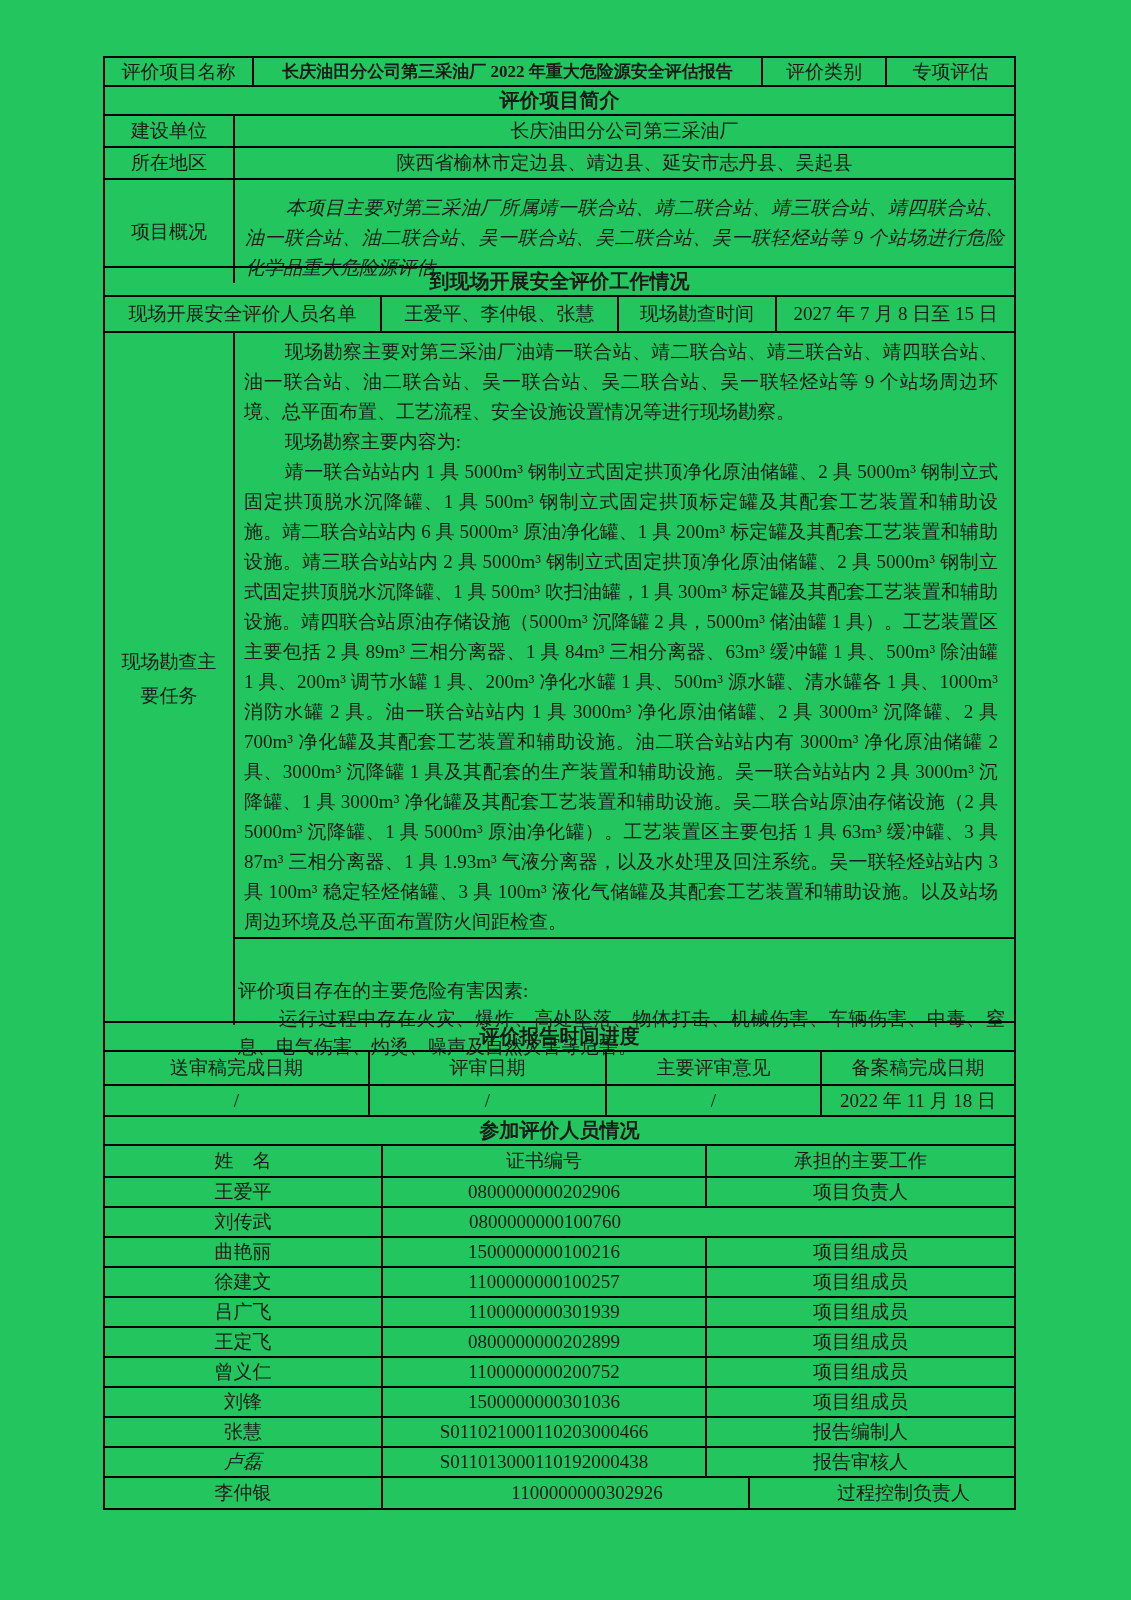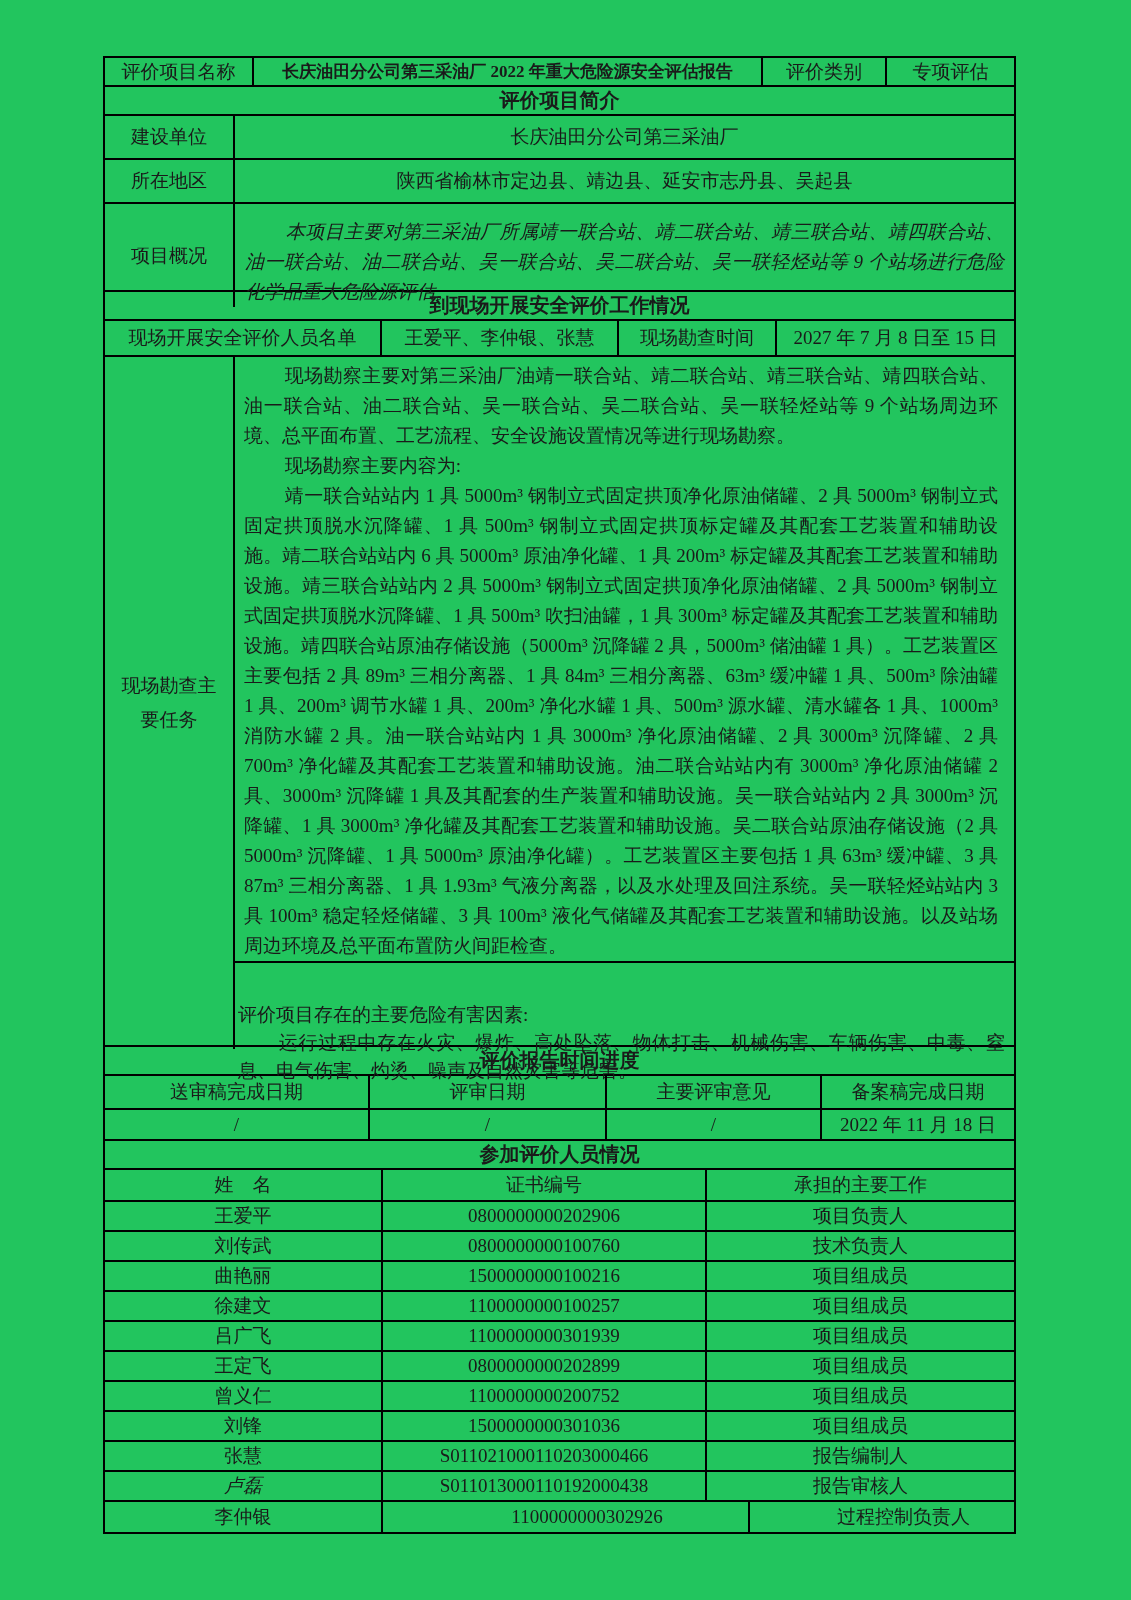--- a/index.html
+++ b/index.html
@@ -20,21 +20,21 @@
   .doc-table > .row:last-child { border-bottom: none; gap: 43px; }
   .c {
     border-right: 2px solid #000;
     display: flex; align-items: center; justify-content: center;
     text-align: center; padding: 0 4px; min-width: 0;
   }
   .row .c:last-child { border-right: none; }
 
   .r1  { grid-template-columns: 149px 509px 124px 1fr; height: 29px; }
   .r2c { grid-template-columns: 130px 1fr; }
-  .h28 { height: 44px; }
+  .h28 { height: 32px; }
   .h88 { height: 88px; }
   .r4a { grid-template-columns: 277px 237px 158px 1fr; height: 36px; }
   .sched { grid-template-columns: 265px 237px 215px 1fr; }
   .pers  { grid-template-columns: 278px 324px 1fr; height: 30px; }
 
   .header-row {
     display: block; text-align: center; font-weight: bold;
     font-size: 20px; line-height: 27px; height: 29px;
     border-bottom: 2px solid #000;
   }
@@ -146,21 +146,20 @@
     </div>
 
     <div class="row pers">
       <div class="c">王爱平</div>
       <div class="c">0800000000202906</div>
       <div class="c">项目负责人</div>
     </div>
     <div class="row pers">
       <div class="c">刘传武</div>
       <div class="c">0800000000100760</div>
-      <div class="c">技术负责人</div>
     </div>
     <div class="row pers">
       <div class="c">曲艳丽</div>
       <div class="c">1500000000100216</div>
       <div class="c">项目组成员</div>
     </div>
     <div class="row pers">
       <div class="c">徐建文</div>
       <div class="c">1100000000100257</div>
       <div class="c">项目组成员</div>

